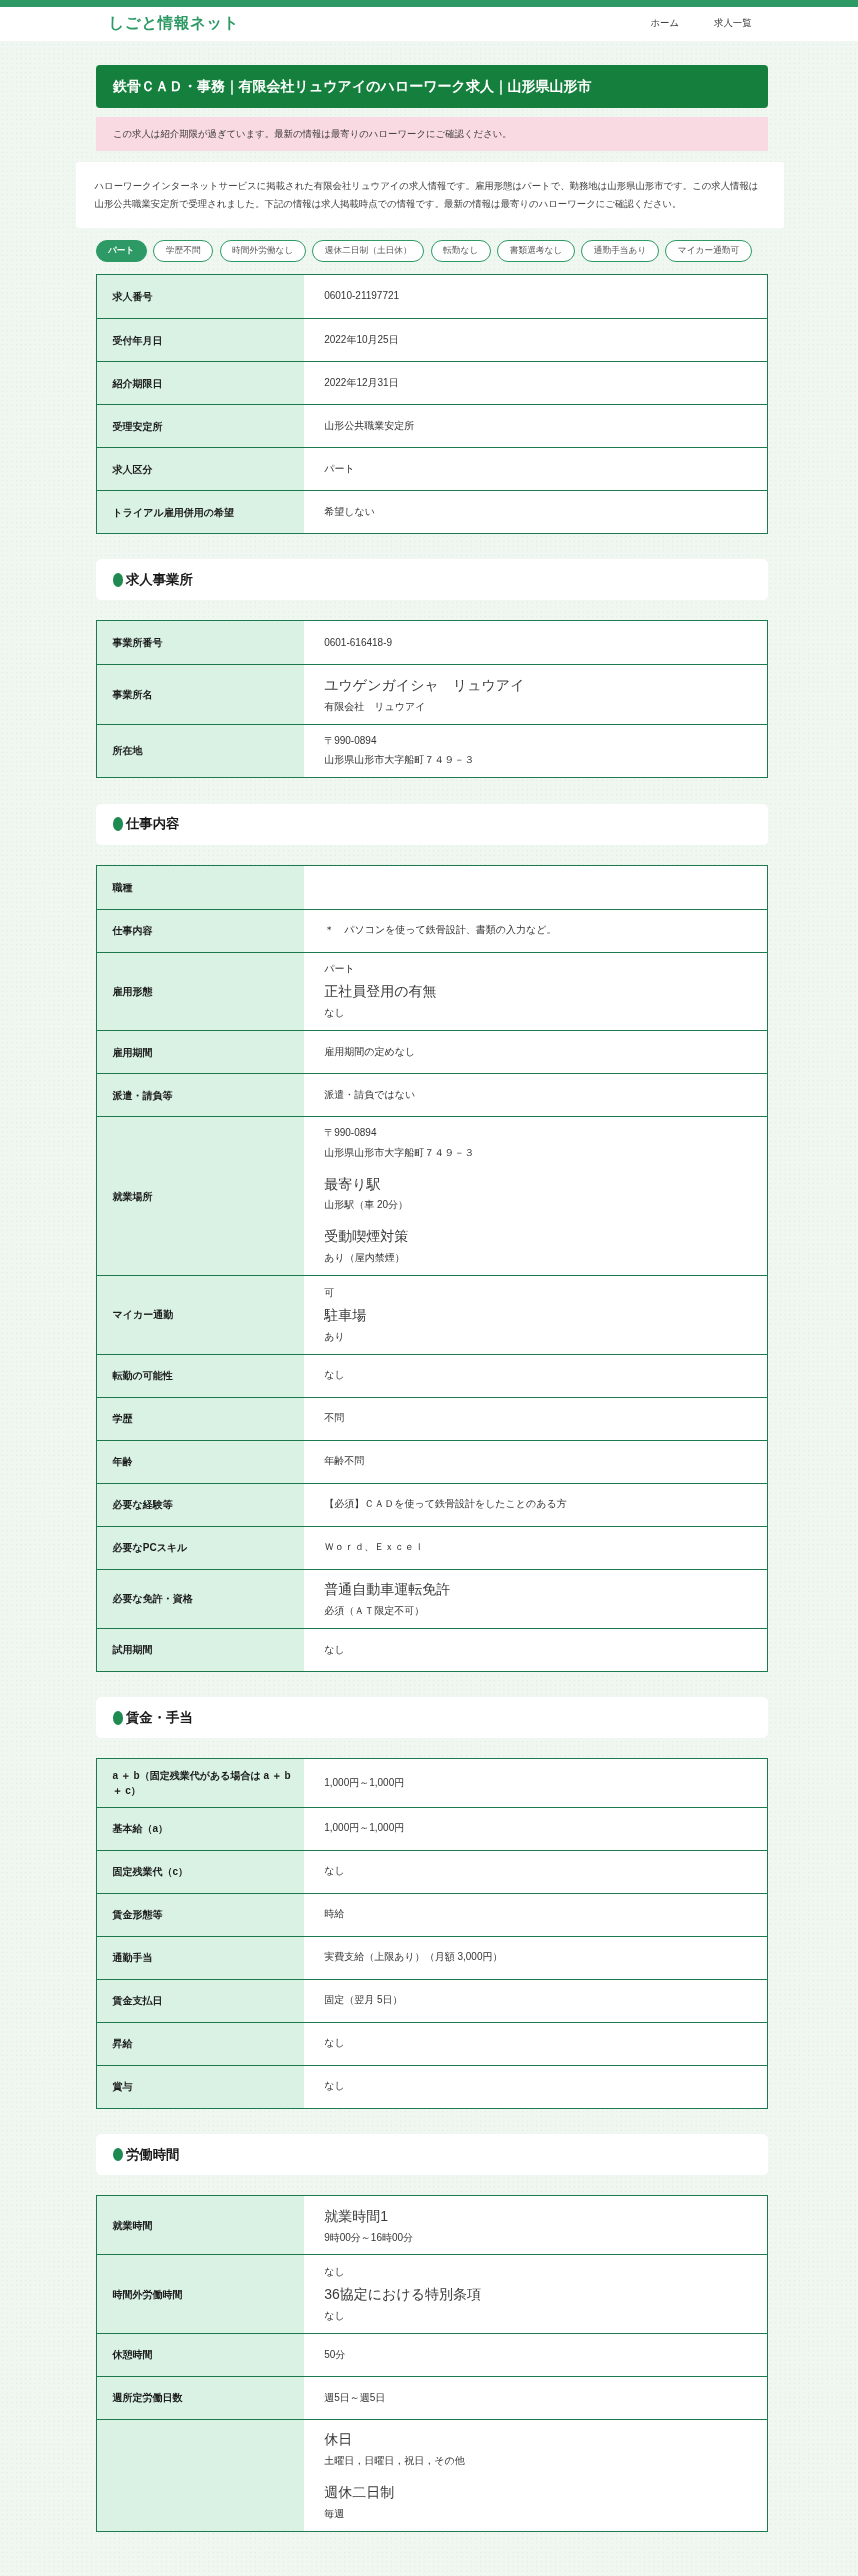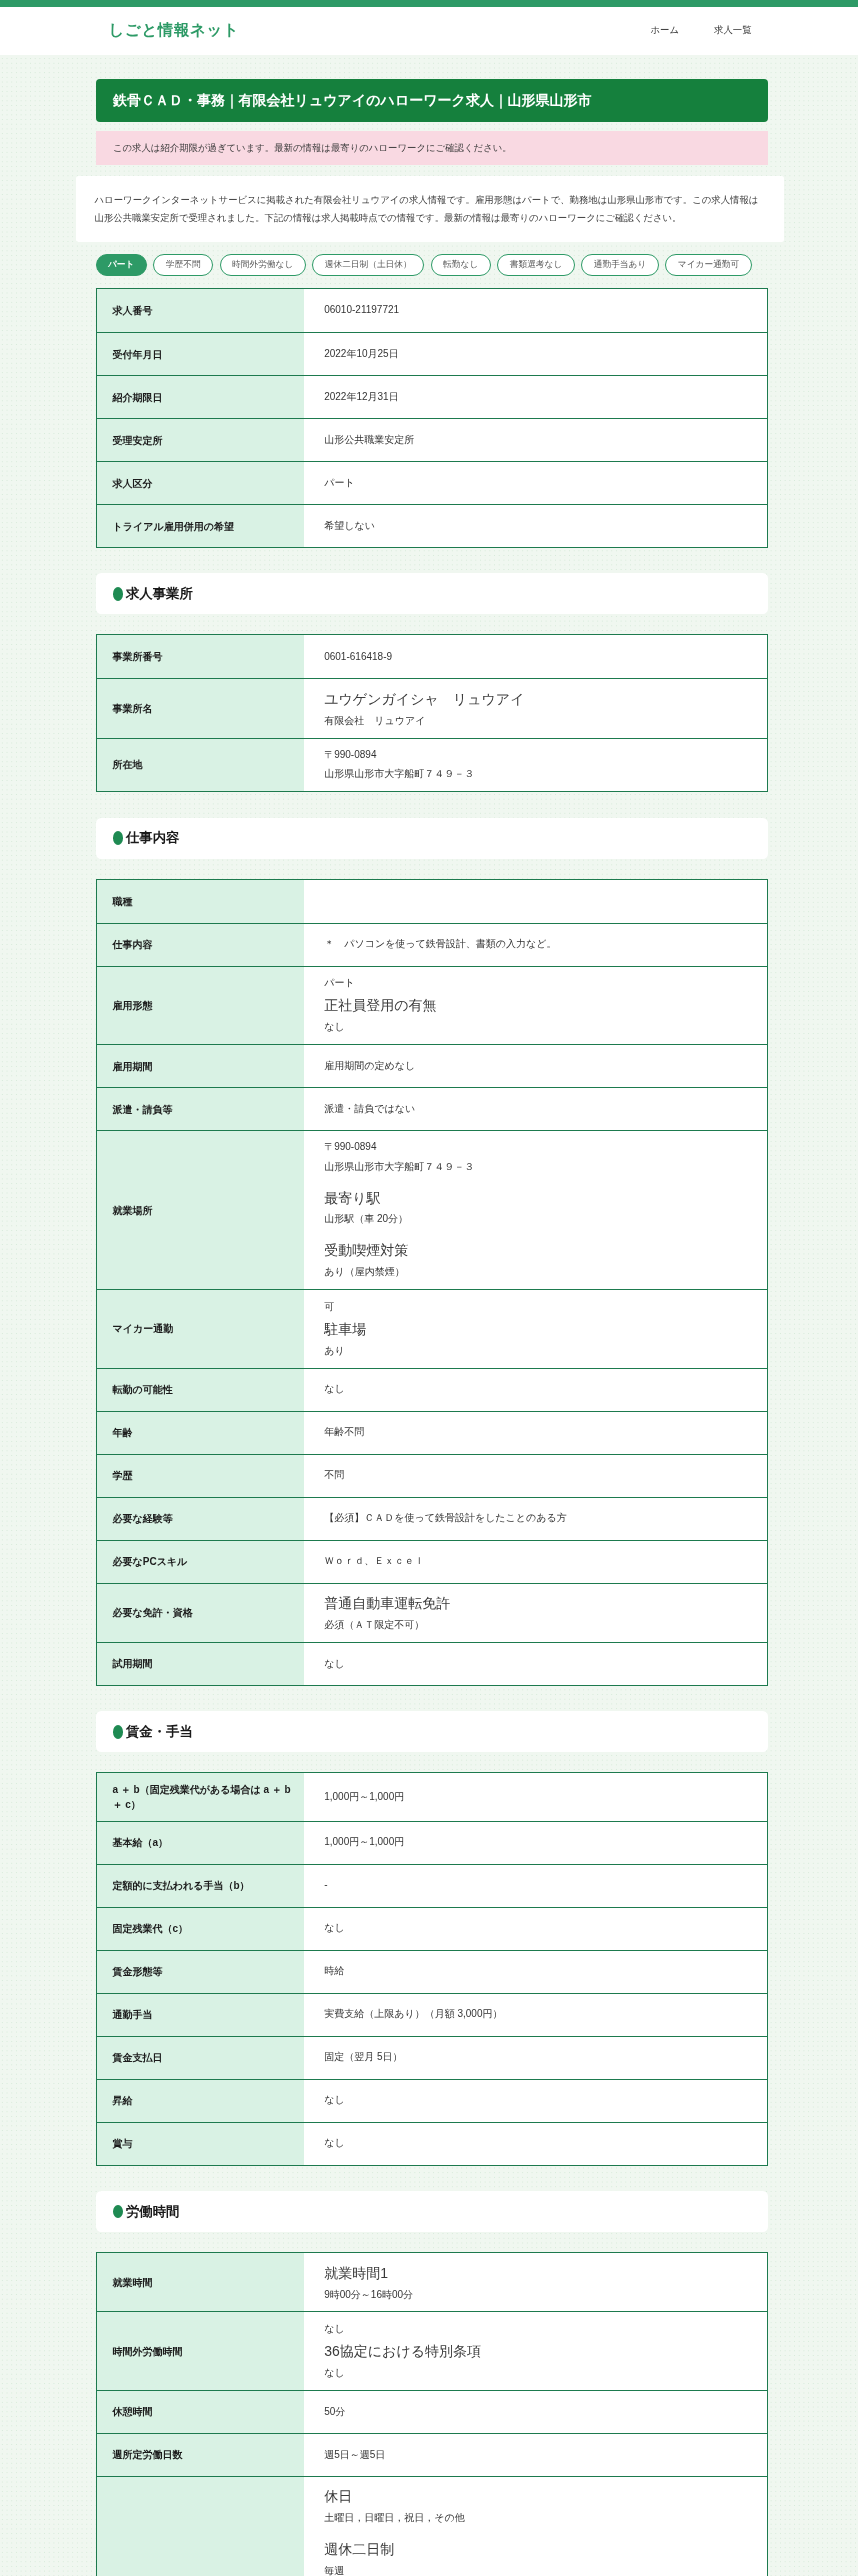--- a/index.html
+++ b/index.html
@@ -10,21 +10,21 @@
   }
   body {
     background-color: #f0f7f0;
     background-image: radial-gradient(#d5e9d8 0.7px, rgba(0,0,0,0) 0.9px);
     background-size: 4.7px 4.7px;
   }
   
   .topbar { height: 6.7px; background: #2d9a66; }
   header { background: #ffffff; }
   .header-inner {
-    width: 708px; margin: 0 auto; height: 48px;
+    width: 708px; margin: 0 auto; height: 34px;
     display: flex; align-items: center; justify-content: space-between;
     padding: 0 32px 0 33px;
   }
   .logo { font-size: 15.4px; font-weight: bold; color: #2d9a66; letter-spacing: 0.7px; cursor: pointer; }
   nav { display: flex; gap: 35px; }
   nav a { font-size: 9.4px; color: #333; text-decoration: none; cursor: pointer; }
   
   main { width: 708px; margin: 0 auto; padding-top: 24px; }
   .inset { margin-left: 20px; margin-right: 16px; }
   .banner {
@@ -228,29 +228,29 @@
               <div class="line">あり</div>
             </div>
           </div>
           <div class="row">
             <div class="cell-label">転勤の可能性</div>
             <div class="cell-value">
               <div class="line">なし</div>
             </div>
           </div>
           <div class="row">
+            <div class="cell-label">学歴</div>
+            <div class="cell-value">
+              <div class="line">不問</div>
+            </div>
+          </div>
+          <div class="row">
             <div class="cell-label">年齢</div>
             <div class="cell-value">
               <div class="line">年齢不問</div>
-            </div>
-          </div>
-          <div class="row">
-            <div class="cell-label">学歴</div>
-            <div class="cell-value">
-              <div class="line">不問</div>
             </div>
           </div>
           <div class="row">
             <div class="cell-label">必要な経験等</div>
             <div class="cell-value">
               <div class="line">【必須】ＣＡＤを使って鉄骨設計をしたことのある方</div>
             </div>
           </div>
           <div class="row">
             <div class="cell-label">必要なPCスキル</div>
@@ -282,26 +282,20 @@
           <div class="row">
             <div class="cell-label">a ＋ b（固定残業代がある場合は a ＋ b ＋ c）</div>
             <div class="cell-value">
               <div class="line">1,000円～1,000円</div>
             </div>
           </div>
           <div class="row">
             <div class="cell-label">基本給（a）</div>
             <div class="cell-value">
               <div class="line">1,000円～1,000円</div>
-            </div>
-          </div>
-          <div class="row">
-            <div class="cell-label">定額的に支払われる手当（b）</div>
-            <div class="cell-value">
-              <div class="line">-</div>
             </div>
           </div>
           <div class="row">
             <div class="cell-label">固定残業代（c）</div>
             <div class="cell-value">
               <div class="line">なし</div>
             </div>
           </div>
           <div class="row">
             <div class="cell-label">賃金形態等</div>

